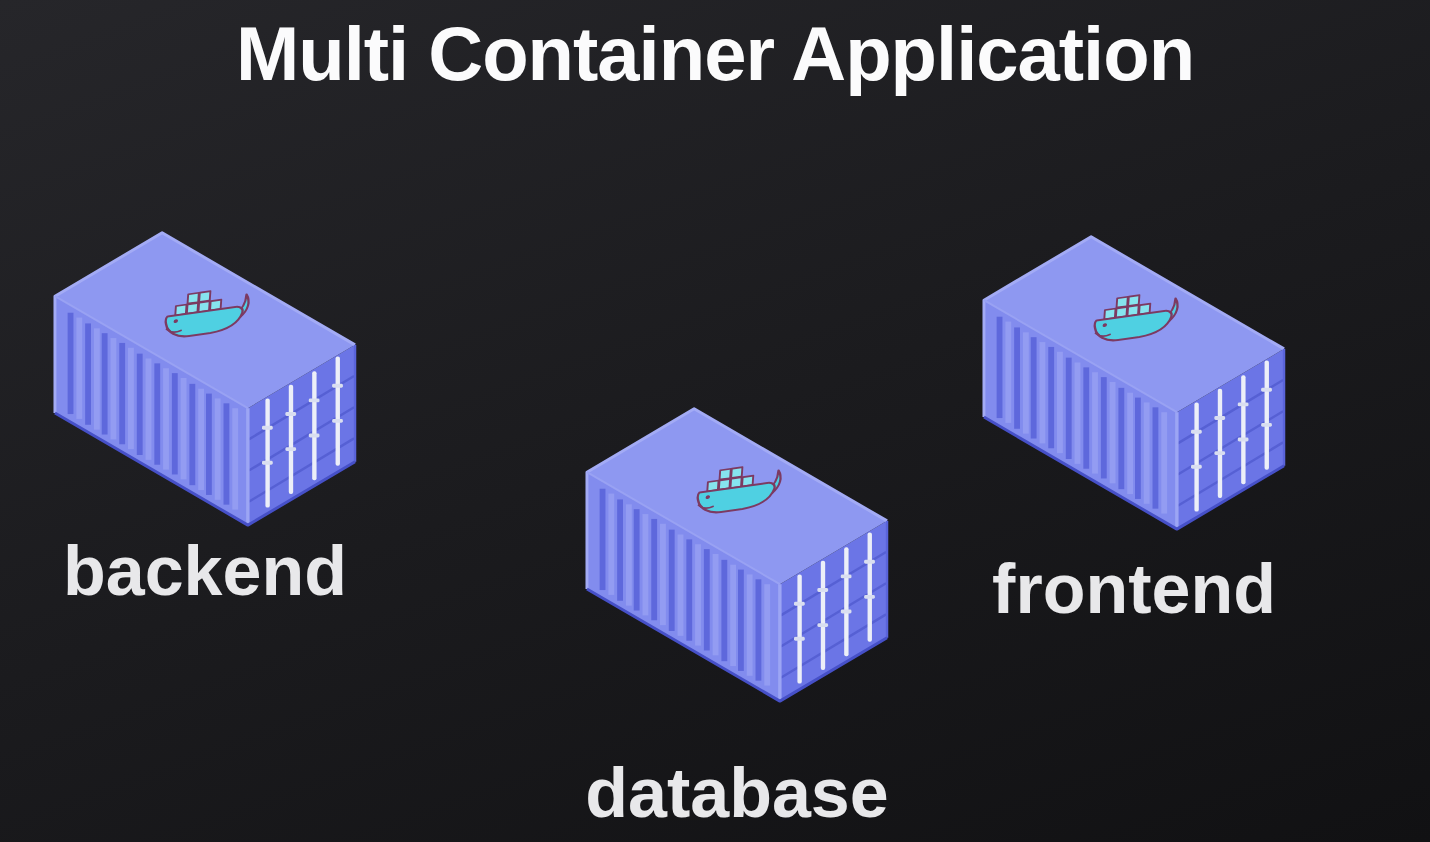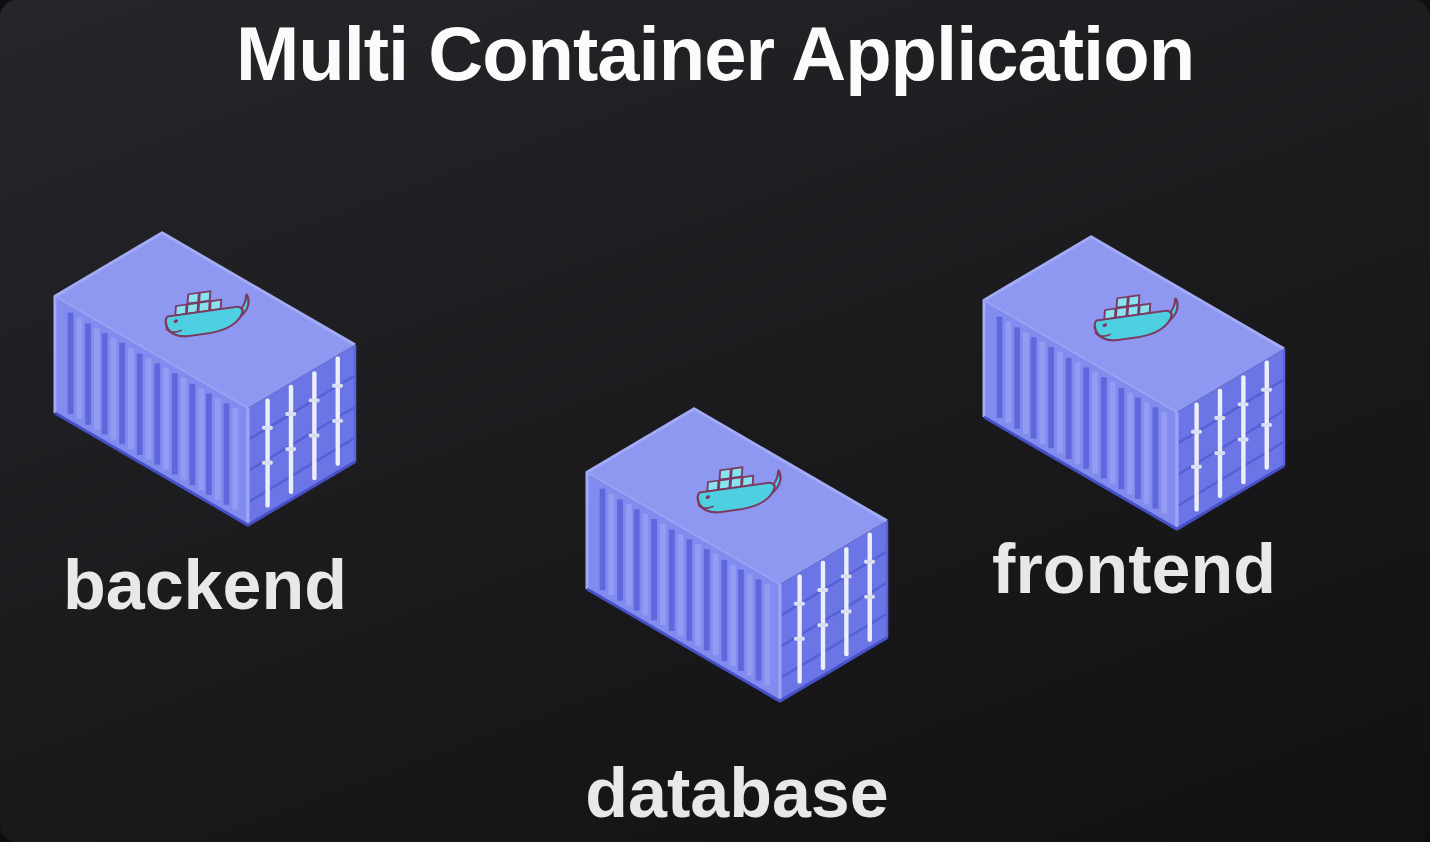--- a/index.html
+++ b/index.html
@@ -7,21 +7,20 @@
     padding: 0;
     background: #0e0e10;
   }
   .stage {
     position: relative;
     width: 1430px;
     height: 842px;
     overflow: hidden;
     background: linear-gradient(160deg, #26262a 0%, #1b1b1e 50%, #111113 100%);
     font-family: "Liberation Sans", sans-serif;
-    border-radius: 17px;
   }
   .title {
     position: absolute;
     top: 14px;
     left: 0;
     right: 0;
     margin: 0;
     text-align: center;
     font-size: 76px;
     line-height: 1.05;
@@ -44,23 +43,23 @@
   .node-label {
     font-size: 70px;
     line-height: 1;
     font-weight: bold;
     color: #e8e8ea;
     white-space: nowrap;
   }
   .node-backend  { left: 48px;  top: 226px; }
   .node-database { left: 580px; top: 402px; }
   .node-frontend { left: 977px; top: 230px; }
-  .node-backend  .node-label { margin-top: 20px; }
+  .node-backend  .node-label { margin-top: 6px; }
   .node-database .node-label { margin-top: 52px; }
-  .node-frontend .node-label { }
+  .node-frontend .node-label { margin-top: 20px; }
   .defs-svg { position: absolute; width: 0; height: 0; }
 </style>
 </head>
 <body>
 
 <div class="stage">
 
   <h1 class="title">Multi Container Application</h1>
 
   <svg class="defs-svg" aria-hidden="true">

